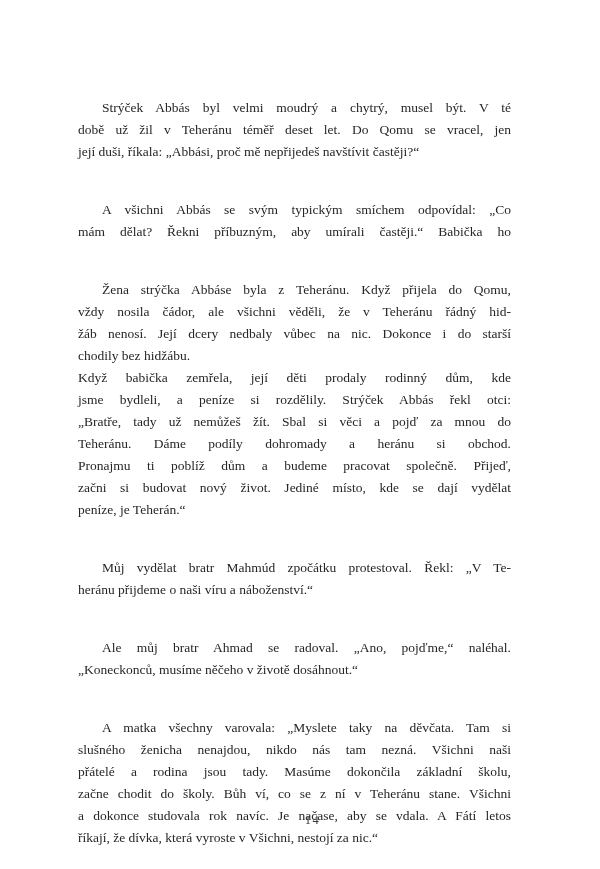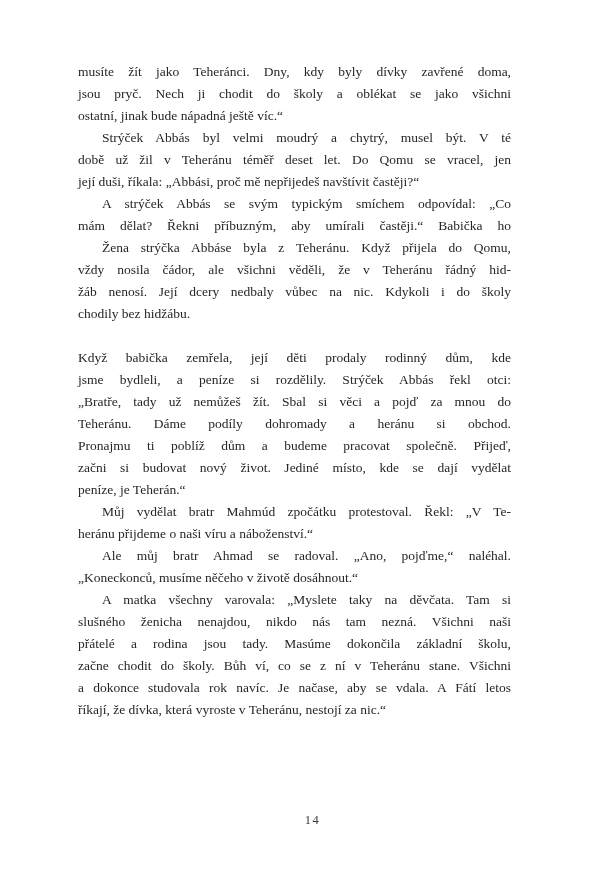--- a/index.html
+++ b/index.html
@@ -26,34 +26,34 @@
     width: 433px;
     color: #262626;
     font-size: 13.5px;
     line-height: 22px;
   }
   .paragraph {
     margin: 0;
     padding: 0;
   }
   .paragraph.section-start {
-    margin-top: 22px;
   }
   .line {
     text-align: justify;
     text-align-last: justify;
     white-space: normal;
     hyphens: none;
   }
   .line.last {
     text-align: left;
     text-align-last: left;
   }
   .line.indent {
     text-indent: 24px;
+    margin-top: 36px;
   }
   .page-footer {
     position: absolute;
     left: 96px;
     top: 810px;
     width: 433px;
     text-align: center;
   }
   .page-number {
     font-size: 12.5px;
@@ -61,37 +61,32 @@
     letter-spacing: 1.5px;
     font-variant-numeric: oldstyle-nums;
   }
 </style>
 </head>
 <body>
 
 <div class="book-page">
   <main class="text-block">
       <div class="paragraph">
-        <div class="line">musíte žít jako Teheránci. Dny, kdy byly dívky zavřené doma,</div>
-        <div class="line">jsou pryč. Nech ji chodit do školy a oblékat se jako všichni</div>
-        <div class="line last">ostatní, jinak bude nápadná ještě víc.“</div>
-      </div>
-      <div class="paragraph">
         <div class="line indent">Strýček Abbás byl velmi moudrý a chytrý, musel být. V té</div>
         <div class="line">době už žil v Teheránu téměř deset let. Do Qomu se vracel, jen</div>
         <div class="line last">její duši, říkala: „Abbási, proč mě nepřijedeš navštívit častěji?“</div>
       </div>
       <div class="paragraph">
-        <div class="line indent">A strýček Abbás se svým typickým smíchem odpovídal: „Co</div>
+        <div class="line indent">A všichni Abbás se svým typickým smíchem odpovídal: „Co</div>
         <div class="line">mám dělat? Řekni příbuzným, aby umírali častěji.“ Babička ho</div>
       </div>
       <div class="paragraph">
         <div class="line indent">Žena strýčka Abbáse byla z Teheránu. Když přijela do Qomu,</div>
         <div class="line">vždy nosila čádor, ale všichni věděli, že v Teheránu řádný hid-</div>
-        <div class="line">žáb nenosí. Její dcery nedbaly vůbec na nic. Kdykoli i do školy</div>
+        <div class="line">žáb nenosí. Její dcery nedbaly vůbec na nic. Dokonce i do starší</div>
         <div class="line last">chodily bez hidžábu.</div>
       </div>
       <div class="paragraph section-start">
         <div class="line">Když babička zemřela, její děti prodaly rodinný dům, kde</div>
         <div class="line">jsme bydleli, a peníze si rozdělily. Strýček Abbás řekl otci:</div>
         <div class="line">„Bratře, tady už nemůžeš žít. Sbal si věci a pojď za mnou do</div>
         <div class="line">Teheránu. Dáme podíly dohromady a heránu si obchod.</div>
         <div class="line">Pronajmu ti poblíž dům a budeme pracovat společně. Přijeď,</div>
         <div class="line">začni si budovat nový život. Jediné místo, kde se dají vydělat</div>
         <div class="line last">peníze, je Teherán.“</div>
@@ -103,19 +98,19 @@
       <div class="paragraph">
         <div class="line indent">Ale můj bratr Ahmad se radoval. „Ano, pojďme,“ naléhal.</div>
         <div class="line last">„Koneckonců, musíme něčeho v životě dosáhnout.“</div>
       </div>
       <div class="paragraph">
         <div class="line indent">A matka všechny varovala: „Myslete taky na děvčata. Tam si</div>
         <div class="line">slušného ženicha nenajdou, nikdo nás tam nezná. Všichni naši</div>
         <div class="line">přátelé a rodina jsou tady. Masúme dokončila základní školu,</div>
         <div class="line">začne chodit do školy. Bůh ví, co se z ní v Teheránu stane. Všichni</div>
         <div class="line">a dokonce studovala rok navíc. Je načase, aby se vdala. A Fátí letos</div>
-        <div class="line last">říkají, že dívka, která vyroste v Teheránu, nestojí za nic.“</div>
+        <div class="line last">říkají, že dívka, která vyroste v Všichni, nestojí za nic.“</div>
       </div>
     </main>
   <footer class="page-footer">
     <span class="page-number">14</span>
   </footer>
 </div>
 
 </body></html>

